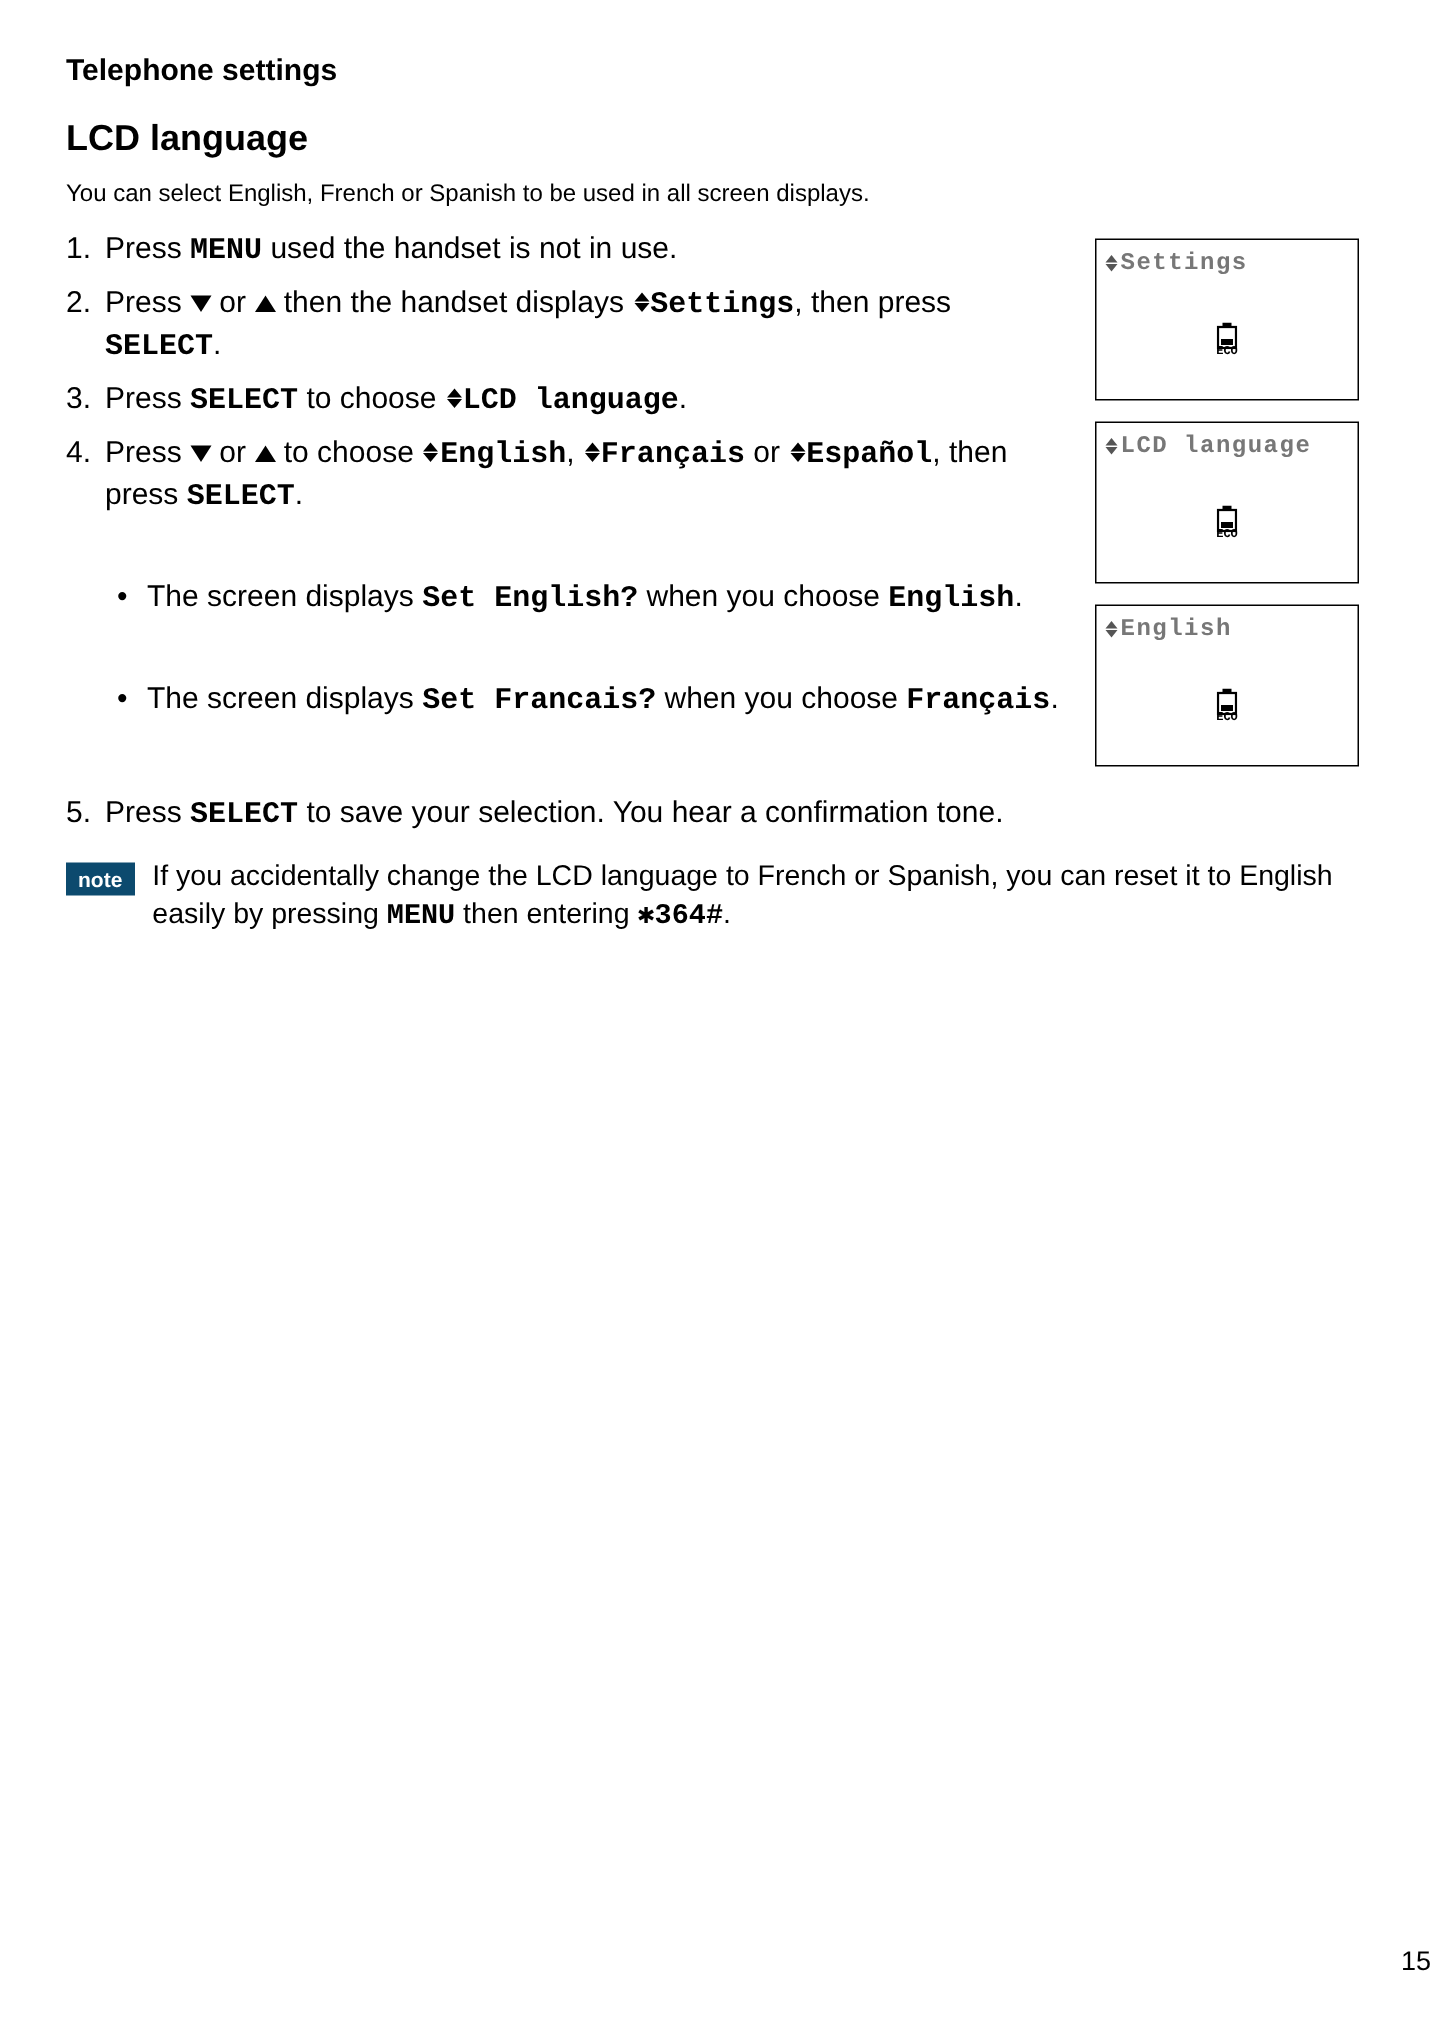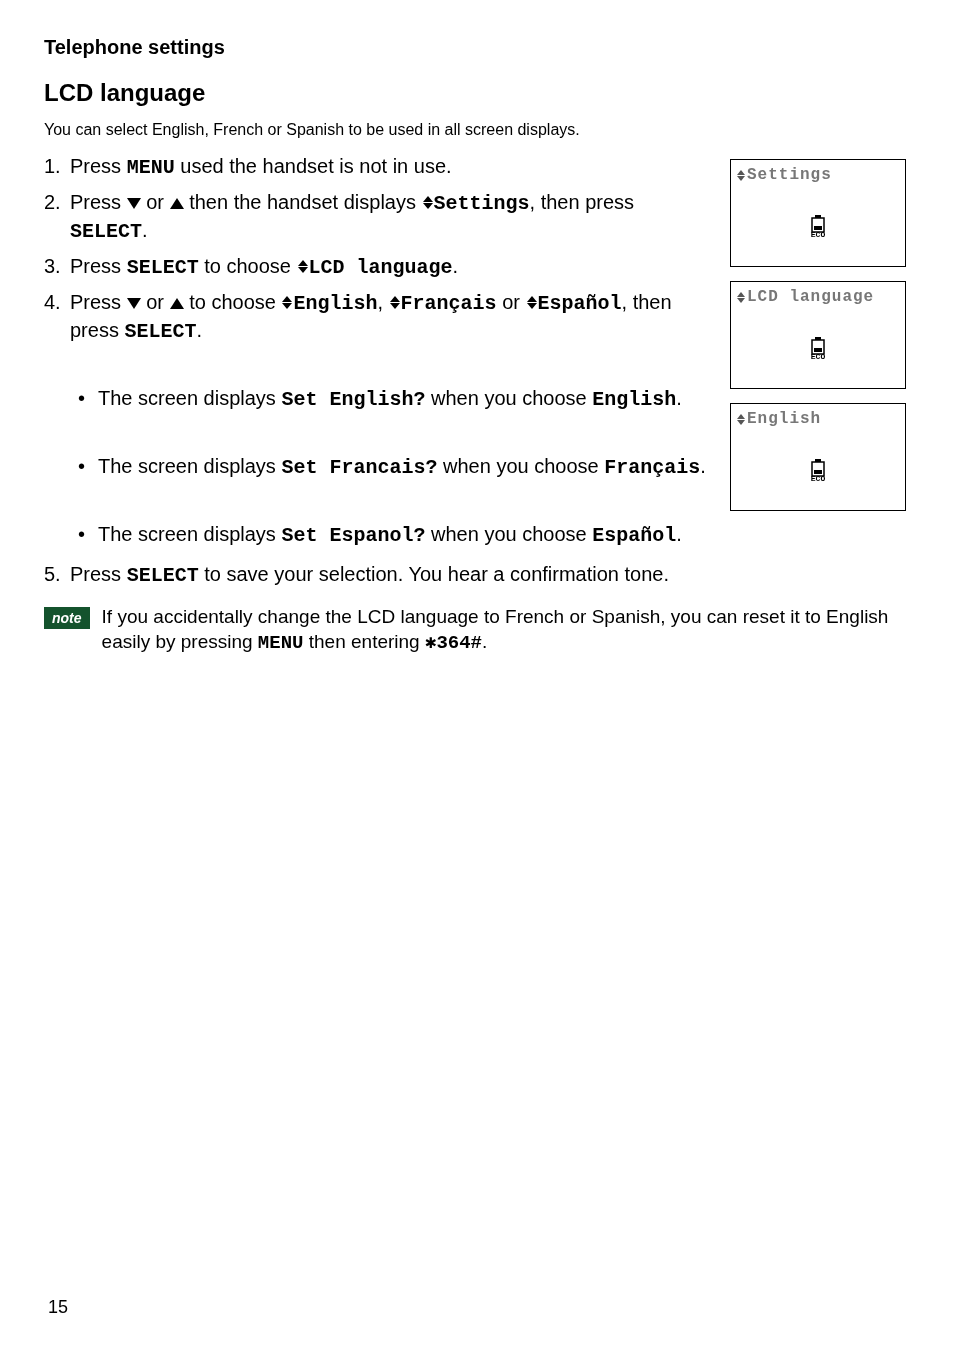--- a/index.html
+++ b/index.html
@@ -77,28 +77,27 @@
     .after-list .num {
       position: absolute; left: 0; top: 0;
     }
     .note-row {
       display: flex;
       gap: 12px;
       margin-top: 16px;
       align-items: flex-start;
     }
     .note-tag {
-      background: #14532d;
+      background: #0c4a6e;
       color: #fff;
       font-weight: bold;
       font-size: 14px;
       padding: 3px 8px;
       margin-top: 2px;
       white-space: nowrap;
-      font-style: italic;
     }
     .note-text {
       font-size: 19px;
       line-height: 1.3;
       flex: 1;
     }
     .lcd {
       border: 1.5px solid #000;
       width: 176px;
       height: 108px;
@@ -175,21 +174,21 @@
     .ld-updown {
       display: inline-flex; flex-direction: column; align-items: center;
     }
     .ld-updown .u { width:0;height:0;border-left:4px solid transparent;border-right:4px solid transparent;border-bottom:5px solid #555;margin-bottom:1px;}
     .ld-updown .d { width:0;height:0;border-left:4px solid transparent;border-right:4px solid transparent;border-top:5px solid #555;}
     .dotty { color:#777; }
     .page-num {
       position: absolute;
       bottom: 36px;
       left: 0; right: 0;
-      text-align: left;
+      text-align: right;
       font-size: 18px;
       margin-left: 48px;
     }
     b { font-weight: bold; font-family: Liberation Mono, monospace; }
   </style>
 </head>
 <body>
 
 <div class="title">Telephone settings</div>
 <div class="section-title">LCD language</div>
@@ -228,23 +227,20 @@
             <span class="mini-up"></span>
             <span class="mini-down"></span>
           </span><b>Español</b><span>, then press </span><b>SELECT</b><span>.</span>
         <ul class="bullets">
           <li>
             <span>The screen displays </span><b>Set English?</b><span> when you choose </span><b>English</b><span>.</span>
           </li>
           <li>
             <span>The screen displays </span><b>Set Francais?</b><span> when you choose </span><b>Français</b><span>.</span>
           </li>
-          <li>
-            <span>The screen displays </span><b>Set Espanol?</b><span> when you choose </span><b>Español</b><span>.</span>
-          </li>
         </ul>
       </li>
     </ol>
   </div>
 
   <div class="screens-col">
     <div class="lcd">
       <div class="lcd-line">
         <span class="ld-updown">
             <span class="u"></span>

